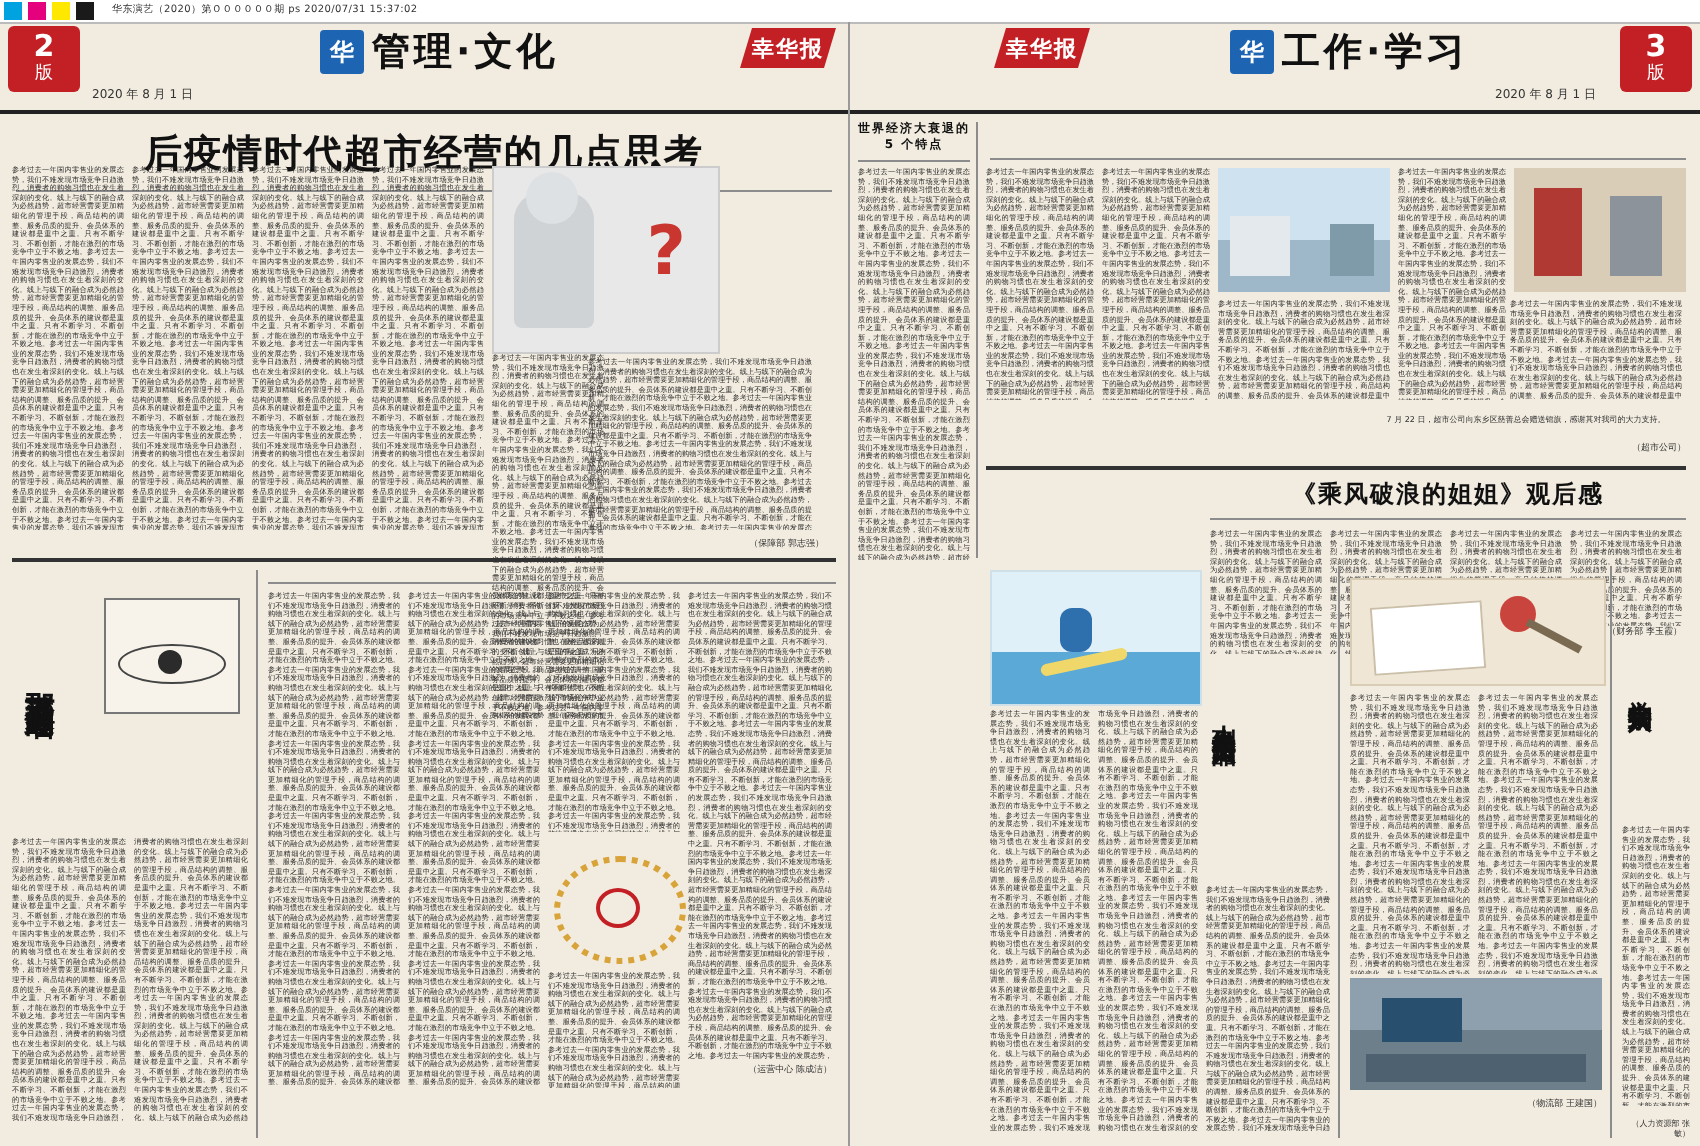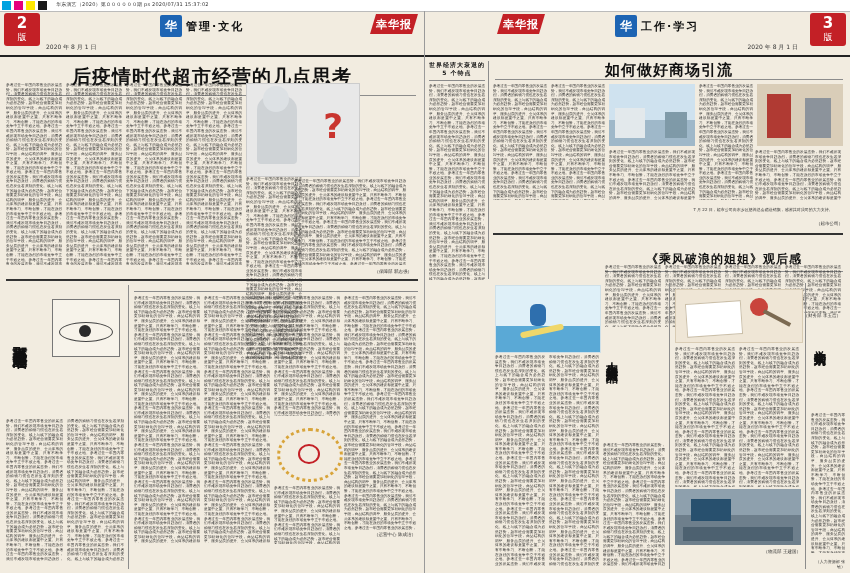--- a/index.html
+++ b/index.html
@@ -23,21 +23,21 @@
 
   
   .masthead{position:relative;height:44px;border-bottom:2px solid #222;}
   .pagenum{position:absolute;top:2px;width:36px;height:30px;background:#c32026;color:#fff;
            border-radius:3px;text-align:center;font-weight:bold;line-height:14px;font-size:15px;padding-top:3px;}
   .pagenum small{display:block;font-size:9px;font-weight:normal;}
   .masthead .date{position:absolute;top:32px;font-size:6px;color:#333;}
   .logobox{position:absolute;top:4px;height:22px;display:flex;align-items:center;gap:4px;}
   .logomark{width:22px;height:22px;background:#1d64b3;border-radius:2px;color:#fff;font-size:12px;
             display:flex;align-items:center;justify-content:center;font-weight:bold;}
-  .logotext{font-size:11px;font-weight:bold;letter-spacing:2px;color:#111;}
+  .logotext{font-size:19px;font-weight:bold;letter-spacing:2px;color:#111;}
   .redbanner{position:absolute;top:3px;height:20px;background:#c32026;color:#fff;font-size:11px;font-weight:bold;
              display:flex;align-items:center;justify-content:center;padding:0 6px;letter-spacing:1px;
              clip-path:polygon(6px 0,100% 0,calc(100% - 6px) 100%,0 100%);}
 
   
   .hl{font-weight:bold;color:#111;letter-spacing:1px;text-align:center;}
   .hl-huge{font-size:19px;}
   .hl-big{font-size:15px;}
   .hl-mid{font-size:12px;}
   .hl-sm{font-size:10px;}
@@ -151,21 +151,20 @@
       </div>
     </div>
 
     <div style="position:absolute;top:50px;left:4px;width:56px;height:220px;">
       <div class="hl hl-sm" style="font-size:6px;line-height:8px;">世界经济大衰退的 5 个特点</div>
       <div class="rule" style="margin:3px 0;"></div>
       <div class="txt" style="height:196px;">参考过去一年国内零售业的发展态势，我们不难发现市场竞争日趋激烈，消费者的购物习惯也在发生着深刻的变化。线上与线下的融合成为必然趋势，超市经营需要更加精细化的管理手段，商品结构的调整、服务品质的提升、会员体系的建设都是重中之重。只有不断学习、不断创新，才能在激烈的市场竞争中立于不败之地。参考过去一年国内零售业的发展态势，我们不难发现市场竞争日趋激烈，消费者的购物习惯也在发生着深刻的变化。线上与线下的融合成为必然趋势，超市经营需要更加精细化的管理手段，商品结构的调整、服务品质的提升、会员体系的建设都是重中之重。只有不断学习、不断创新，才能在激烈的市场竞争中立于不败之地。参考过去一年国内零售业的发展态势，我们不难发现市场竞争日趋激烈，消费者的购物习惯也在发生着深刻的变化。线上与线下的融合成为必然趋势，超市经营需要更加精细化的管理手段，商品结构的调整、服务品质的提升、会员体系的建设都是重中之重。只有不断学习、不断创新，才能在激烈的市场竞争中立于不败之地。参考过去一年国内零售业的发展态势，我们不难发现市场竞争日趋激烈，消费者的购物习惯也在发生着深刻的变化。线上与线下的融合成为必然趋势，超市经营需要更加精细化的管理手段，商品结构的调整、服务品质的提升、会员体系的建设都是重中之重。只有不断学习、不断创新，才能在激烈的市场竞争中立于不败之地。参考过去一年国内零售业的发展态势，我们不难发现市场竞争日趋激烈，消费者的购物习惯也在发生着深刻的变化。线上与线下的融合成为必然趋势，超市经营需要更加精细化的管理手段，商品结构的调整、服务品质的提升、会员体系的建设都是重中之重。只有不断学习、不断创新，才能在激烈的市场竞争中立于不败之地。参考过去一年国内零售业的发展态势，我们不难发现市场竞争日趋激烈，消费者的购物习惯也在发生着深刻的变化。线上与线下的融合成为必然趋势，超市经营需要更加精细化的管理手段，商品结构的调整、服务品质的提升、会员体系的建设都是重中之重。只有不断学习、不断创新，才能在激烈的市场竞争中立于不败之地。参考过去一年国内零售业的发展态势，我们不难发现市场竞争日趋激烈，消费者的购物习惯也在发生着深刻的变化。线上与线下的融合成为必然趋势，超市经营需要更加精细化的管理手段，商品结构的调整、服务品质的提升、会员体系的建设都是重中之重。只有不断学习、不断创新，才能在激烈的市场竞争中立于不败之地。参考过去一年国内零售业的发展态势，我们不难发现市场竞争日趋激烈，消费者的购物习惯也在发生着深刻的变化。线上与线下的融合成为必然趋势，超市经营需要更加精细化的管理手段，商品结构的调整、服务品质的提升、会员体系的建设都是重中之重。只有不断学习、不断创新，才能在激烈的市场竞争中立于不败之地。参考过去一年国内零售业的发展态势，我们不难发现市场竞争日趋激烈，消费者的购物习惯也在发生着深刻的变化。线上与线下的融合成为必然趋势，超市经营需要更加精细化的管理手段，商品结构的调整、服务品质的提升、会员体系的建设都是重中之重。只有不断学习、不断创新，才能在激烈的市场竞争中立于不败之地。参考过去一年国内零售业的发展态势，我们不难发现市场竞争日趋激烈，消费者的购物习惯也在发生着深刻的变化。线上与线下的融合成为必然趋势，超市经营需要更加精细化的管理手段，商品结构的调整、服务品质的提升、会员体系的建设都是重中之重。只有不断学习、不断创新，才能在激烈的市场竞争中立于不败之地。参考过去一年国内零售业的发展态势，我们不难发现市场竞争日趋激烈，消费者的购物习惯也在发生着深刻的变化。线上与线下的融合成为必然趋势，超市经营需要更加精细化的管理手段，商品结构的调整、服务品质的提升、会员体系的建设都是重中之重。只有不断学习、不断创新，才能在激烈的市场竞争中立于不败之地。参考过去一年国内零售业的发展态势，我们不难发现市场竞争日趋激烈，消费者的购物习惯也在发生着深刻的变化。线上与线下的融合成为必然趋势，超市经营需要更加精细化的管理手段，商品结构的调整、服务品质的提升、会员体系的建设都是重中之重。只有不断学习、不断创新，才能在激烈的市场竞争中立于不败之地。</div>
     </div>
     <div class="vline" style="position:absolute;top:50px;left:63px;height:218px;"></div>
 
-    <div class="hl hl-big" style="position:absolute;top:50px;left:70px;width:348px;">如何做好商场引流</div>
     <div class="rule" style="position:absolute;top:68px;left:70px;width:348px;"></div>
 
     <div style="position:absolute;top:73px;left:68px;width:352px;height:120px;">
       <div class="txt col" style="width:54px;height:116px;margin-right:4px;">参考过去一年国内零售业的发展态势，我们不难发现市场竞争日趋激烈，消费者的购物习惯也在发生着深刻的变化。线上与线下的融合成为必然趋势，超市经营需要更加精细化的管理手段，商品结构的调整、服务品质的提升、会员体系的建设都是重中之重。只有不断学习、不断创新，才能在激烈的市场竞争中立于不败之地。参考过去一年国内零售业的发展态势，我们不难发现市场竞争日趋激烈，消费者的购物习惯也在发生着深刻的变化。线上与线下的融合成为必然趋势，超市经营需要更加精细化的管理手段，商品结构的调整、服务品质的提升、会员体系的建设都是重中之重。只有不断学习、不断创新，才能在激烈的市场竞争中立于不败之地。参考过去一年国内零售业的发展态势，我们不难发现市场竞争日趋激烈，消费者的购物习惯也在发生着深刻的变化。线上与线下的融合成为必然趋势，超市经营需要更加精细化的管理手段，商品结构的调整、服务品质的提升、会员体系的建设都是重中之重。只有不断学习、不断创新，才能在激烈的市场竞争中立于不败之地。参考过去一年国内零售业的发展态势，我们不难发现市场竞争日趋激烈，消费者的购物习惯也在发生着深刻的变化。线上与线下的融合成为必然趋势，超市经营需要更加精细化的管理手段，商品结构的调整、服务品质的提升、会员体系的建设都是重中之重。只有不断学习、不断创新，才能在激烈的市场竞争中立于不败之地。参考过去一年国内零售业的发展态势，我们不难发现市场竞争日趋激烈，消费者的购物习惯也在发生着深刻的变化。线上与线下的融合成为必然趋势，超市经营需要更加精细化的管理手段，商品结构的调整、服务品质的提升、会员体系的建设都是重中之重。只有不断学习、不断创新，才能在激烈的市场竞争中立于不败之地。参考过去一年国内零售业的发展态势，我们不难发现市场竞争日趋激烈，消费者的购物习惯也在发生着深刻的变化。线上与线下的融合成为必然趋势，超市经营需要更加精细化的管理手段，商品结构的调整、服务品质的提升、会员体系的建设都是重中之重。只有不断学习、不断创新，才能在激烈的市场竞争中立于不败之地。参考过去一年国内零售业的发展态势，我们不难发现市场竞争日趋激烈，消费者的购物习惯也在发生着深刻的变化。线上与线下的融合成为必然趋势，超市经营需要更加精细化的管理手段，商品结构的调整、服务品质的提升、会员体系的建设都是重中之重。只有不断学习、不断创新，才能在激烈的市场竞争中立于不败之地。参考过去一年国内零售业的发展态势，我们不难发现市场竞争日趋激烈，消费者的购物习惯也在发生着深刻的变化。线上与线下的融合成为必然趋势，超市经营需要更加精细化的管理手段，商品结构的调整、服务品质的提升、会员体系的建设都是重中之重。只有不断学习、不断创新，才能在激烈的市场竞争中立于不败之地。参考过去一年国内零售业的发展态势，我们不难发现市场竞争日趋激烈，消费者的购物习惯也在发生着深刻的变化。线上与线下的融合成为必然趋势，超市经营需要更加精细化的管理手段，商品结构的调整、服务品质的提升、会员体系的建设都是重中之重。只有不断学习、不断创新，才能在激烈的市场竞争中立于不败之地。参考过去一年国内零售业的发展态势，我们不难发现市场竞争日趋激烈，消费者的购物习惯也在发生着深刻的变化。线上与线下的融合成为必然趋势，超市经营需要更加精细化的管理手段，商品结构的调整、服务品质的提升、会员体系的建设都是重中之重。只有不断学习、不断创新，才能在激烈的市场竞争中立于不败之地。参考过去一年国内零售业的发展态势，我们不难发现市场竞争日趋激烈，消费者的购物习惯也在发生着深刻的变化。线上与线下的融合成为必然趋势，超市经营需要更加精细化的管理手段，商品结构的调整、服务品质的提升、会员体系的建设都是重中之重。只有不断学习、不断创新，才能在激烈的市场竞争中立于不败之地。参考过去一年国内零售业的发展态势，我们不难发现市场竞争日趋激烈，消费者的购物习惯也在发生着深刻的变化。线上与线下的融合成为必然趋势，超市经营需要更加精细化的管理手段，商品结构的调整、服务品质的提升、会员体系的建设都是重中之重。只有不断学习、不断创新，才能在激烈的市场竞争中立于不败之地。</div>
       <div class="txt col" style="width:54px;height:116px;margin-right:4px;">参考过去一年国内零售业的发展态势，我们不难发现市场竞争日趋激烈，消费者的购物习惯也在发生着深刻的变化。线上与线下的融合成为必然趋势，超市经营需要更加精细化的管理手段，商品结构的调整、服务品质的提升、会员体系的建设都是重中之重。只有不断学习、不断创新，才能在激烈的市场竞争中立于不败之地。参考过去一年国内零售业的发展态势，我们不难发现市场竞争日趋激烈，消费者的购物习惯也在发生着深刻的变化。线上与线下的融合成为必然趋势，超市经营需要更加精细化的管理手段，商品结构的调整、服务品质的提升、会员体系的建设都是重中之重。只有不断学习、不断创新，才能在激烈的市场竞争中立于不败之地。参考过去一年国内零售业的发展态势，我们不难发现市场竞争日趋激烈，消费者的购物习惯也在发生着深刻的变化。线上与线下的融合成为必然趋势，超市经营需要更加精细化的管理手段，商品结构的调整、服务品质的提升、会员体系的建设都是重中之重。只有不断学习、不断创新，才能在激烈的市场竞争中立于不败之地。参考过去一年国内零售业的发展态势，我们不难发现市场竞争日趋激烈，消费者的购物习惯也在发生着深刻的变化。线上与线下的融合成为必然趋势，超市经营需要更加精细化的管理手段，商品结构的调整、服务品质的提升、会员体系的建设都是重中之重。只有不断学习、不断创新，才能在激烈的市场竞争中立于不败之地。参考过去一年国内零售业的发展态势，我们不难发现市场竞争日趋激烈，消费者的购物习惯也在发生着深刻的变化。线上与线下的融合成为必然趋势，超市经营需要更加精细化的管理手段，商品结构的调整、服务品质的提升、会员体系的建设都是重中之重。只有不断学习、不断创新，才能在激烈的市场竞争中立于不败之地。参考过去一年国内零售业的发展态势，我们不难发现市场竞争日趋激烈，消费者的购物习惯也在发生着深刻的变化。线上与线下的融合成为必然趋势，超市经营需要更加精细化的管理手段，商品结构的调整、服务品质的提升、会员体系的建设都是重中之重。只有不断学习、不断创新，才能在激烈的市场竞争中立于不败之地。参考过去一年国内零售业的发展态势，我们不难发现市场竞争日趋激烈，消费者的购物习惯也在发生着深刻的变化。线上与线下的融合成为必然趋势，超市经营需要更加精细化的管理手段，商品结构的调整、服务品质的提升、会员体系的建设都是重中之重。只有不断学习、不断创新，才能在激烈的市场竞争中立于不败之地。参考过去一年国内零售业的发展态势，我们不难发现市场竞争日趋激烈，消费者的购物习惯也在发生着深刻的变化。线上与线下的融合成为必然趋势，超市经营需要更加精细化的管理手段，商品结构的调整、服务品质的提升、会员体系的建设都是重中之重。只有不断学习、不断创新，才能在激烈的市场竞争中立于不败之地。参考过去一年国内零售业的发展态势，我们不难发现市场竞争日趋激烈，消费者的购物习惯也在发生着深刻的变化。线上与线下的融合成为必然趋势，超市经营需要更加精细化的管理手段，商品结构的调整、服务品质的提升、会员体系的建设都是重中之重。只有不断学习、不断创新，才能在激烈的市场竞争中立于不败之地。参考过去一年国内零售业的发展态势，我们不难发现市场竞争日趋激烈，消费者的购物习惯也在发生着深刻的变化。线上与线下的融合成为必然趋势，超市经营需要更加精细化的管理手段，商品结构的调整、服务品质的提升、会员体系的建设都是重中之重。只有不断学习、不断创新，才能在激烈的市场竞争中立于不败之地。参考过去一年国内零售业的发展态势，我们不难发现市场竞争日趋激烈，消费者的购物习惯也在发生着深刻的变化。线上与线下的融合成为必然趋势，超市经营需要更加精细化的管理手段，商品结构的调整、服务品质的提升、会员体系的建设都是重中之重。只有不断学习、不断创新，才能在激烈的市场竞争中立于不败之地。参考过去一年国内零售业的发展态势，我们不难发现市场竞争日趋激烈，消费者的购物习惯也在发生着深刻的变化。线上与线下的融合成为必然趋势，超市经营需要更加精细化的管理手段，商品结构的调整、服务品质的提升、会员体系的建设都是重中之重。只有不断学习、不断创新，才能在激烈的市场竞争中立于不败之地。</div>
       <div class="col" style="width:86px;height:62px;margin-right:4px;background:#9fb8c9;position:relative;overflow:hidden;">
         <div style="position:absolute;left:0;top:0;width:100%;height:58%;background:#cfe2ef;"></div>
         <div style="position:absolute;left:6px;top:24px;width:30px;height:30px;background:#e3e9ec;"></div>
         <div style="position:absolute;right:8px;top:28px;width:22px;height:26px;background:#7f9aa8;"></div>
       </div>
@@ -177,21 +176,21 @@
       </div>
       <div class="txt" style="position:absolute;left:116px;top:66px;width:86px;height:50px;">参考过去一年国内零售业的发展态势，我们不难发现市场竞争日趋激烈，消费者的购物习惯也在发生着深刻的变化。线上与线下的融合成为必然趋势，超市经营需要更加精细化的管理手段，商品结构的调整、服务品质的提升、会员体系的建设都是重中之重。只有不断学习、不断创新，才能在激烈的市场竞争中立于不败之地。参考过去一年国内零售业的发展态势，我们不难发现市场竞争日趋激烈，消费者的购物习惯也在发生着深刻的变化。线上与线下的融合成为必然趋势，超市经营需要更加精细化的管理手段，商品结构的调整、服务品质的提升、会员体系的建设都是重中之重。只有不断学习、不断创新，才能在激烈的市场竞争中立于不败之地。参考过去一年国内零售业的发展态势，我们不难发现市场竞争日趋激烈，消费者的购物习惯也在发生着深刻的变化。线上与线下的融合成为必然趋势，超市经营需要更加精细化的管理手段，商品结构的调整、服务品质的提升、会员体系的建设都是重中之重。只有不断学习、不断创新，才能在激烈的市场竞争中立于不败之地。参考过去一年国内零售业的发展态势，我们不难发现市场竞争日趋激烈，消费者的购物习惯也在发生着深刻的变化。线上与线下的融合成为必然趋势，超市经营需要更加精细化的管理手段，商品结构的调整、服务品质的提升、会员体系的建设都是重中之重。只有不断学习、不断创新，才能在激烈的市场竞争中立于不败之地。参考过去一年国内零售业的发展态势，我们不难发现市场竞争日趋激烈，消费者的购物习惯也在发生着深刻的变化。线上与线下的融合成为必然趋势，超市经营需要更加精细化的管理手段，商品结构的调整、服务品质的提升、会员体系的建设都是重中之重。只有不断学习、不断创新，才能在激烈的市场竞争中立于不败之地。参考过去一年国内零售业的发展态势，我们不难发现市场竞争日趋激烈，消费者的购物习惯也在发生着深刻的变化。线上与线下的融合成为必然趋势，超市经营需要更加精细化的管理手段，商品结构的调整、服务品质的提升、会员体系的建设都是重中之重。只有不断学习、不断创新，才能在激烈的市场竞争中立于不败之地。参考过去一年国内零售业的发展态势，我们不难发现市场竞争日趋激烈，消费者的购物习惯也在发生着深刻的变化。线上与线下的融合成为必然趋势，超市经营需要更加精细化的管理手段，商品结构的调整、服务品质的提升、会员体系的建设都是重中之重。只有不断学习、不断创新，才能在激烈的市场竞争中立于不败之地。参考过去一年国内零售业的发展态势，我们不难发现市场竞争日趋激烈，消费者的购物习惯也在发生着深刻的变化。线上与线下的融合成为必然趋势，超市经营需要更加精细化的管理手段，商品结构的调整、服务品质的提升、会员体系的建设都是重中之重。只有不断学习、不断创新，才能在激烈的市场竞争中立于不败之地。参考过去一年国内零售业的发展态势，我们不难发现市场竞争日趋激烈，消费者的购物习惯也在发生着深刻的变化。线上与线下的融合成为必然趋势，超市经营需要更加精细化的管理手段，商品结构的调整、服务品质的提升、会员体系的建设都是重中之重。只有不断学习、不断创新，才能在激烈的市场竞争中立于不败之地。参考过去一年国内零售业的发展态势，我们不难发现市场竞争日趋激烈，消费者的购物习惯也在发生着深刻的变化。线上与线下的融合成为必然趋势，超市经营需要更加精细化的管理手段，商品结构的调整、服务品质的提升、会员体系的建设都是重中之重。只有不断学习、不断创新，才能在激烈的市场竞争中立于不败之地。参考过去一年国内零售业的发展态势，我们不难发现市场竞争日趋激烈，消费者的购物习惯也在发生着深刻的变化。线上与线下的融合成为必然趋势，超市经营需要更加精细化的管理手段，商品结构的调整、服务品质的提升、会员体系的建设都是重中之重。只有不断学习、不断创新，才能在激烈的市场竞争中立于不败之地。参考过去一年国内零售业的发展态势，我们不难发现市场竞争日趋激烈，消费者的购物习惯也在发生着深刻的变化。线上与线下的融合成为必然趋势，超市经营需要更加精细化的管理手段，商品结构的调整、服务品质的提升、会员体系的建设都是重中之重。只有不断学习、不断创新，才能在激烈的市场竞争中立于不败之地。</div>
       <div class="txt" style="position:absolute;left:262px;top:66px;width:86px;height:50px;">参考过去一年国内零售业的发展态势，我们不难发现市场竞争日趋激烈，消费者的购物习惯也在发生着深刻的变化。线上与线下的融合成为必然趋势，超市经营需要更加精细化的管理手段，商品结构的调整、服务品质的提升、会员体系的建设都是重中之重。只有不断学习、不断创新，才能在激烈的市场竞争中立于不败之地。参考过去一年国内零售业的发展态势，我们不难发现市场竞争日趋激烈，消费者的购物习惯也在发生着深刻的变化。线上与线下的融合成为必然趋势，超市经营需要更加精细化的管理手段，商品结构的调整、服务品质的提升、会员体系的建设都是重中之重。只有不断学习、不断创新，才能在激烈的市场竞争中立于不败之地。参考过去一年国内零售业的发展态势，我们不难发现市场竞争日趋激烈，消费者的购物习惯也在发生着深刻的变化。线上与线下的融合成为必然趋势，超市经营需要更加精细化的管理手段，商品结构的调整、服务品质的提升、会员体系的建设都是重中之重。只有不断学习、不断创新，才能在激烈的市场竞争中立于不败之地。参考过去一年国内零售业的发展态势，我们不难发现市场竞争日趋激烈，消费者的购物习惯也在发生着深刻的变化。线上与线下的融合成为必然趋势，超市经营需要更加精细化的管理手段，商品结构的调整、服务品质的提升、会员体系的建设都是重中之重。只有不断学习、不断创新，才能在激烈的市场竞争中立于不败之地。参考过去一年国内零售业的发展态势，我们不难发现市场竞争日趋激烈，消费者的购物习惯也在发生着深刻的变化。线上与线下的融合成为必然趋势，超市经营需要更加精细化的管理手段，商品结构的调整、服务品质的提升、会员体系的建设都是重中之重。只有不断学习、不断创新，才能在激烈的市场竞争中立于不败之地。参考过去一年国内零售业的发展态势，我们不难发现市场竞争日趋激烈，消费者的购物习惯也在发生着深刻的变化。线上与线下的融合成为必然趋势，超市经营需要更加精细化的管理手段，商品结构的调整、服务品质的提升、会员体系的建设都是重中之重。只有不断学习、不断创新，才能在激烈的市场竞争中立于不败之地。参考过去一年国内零售业的发展态势，我们不难发现市场竞争日趋激烈，消费者的购物习惯也在发生着深刻的变化。线上与线下的融合成为必然趋势，超市经营需要更加精细化的管理手段，商品结构的调整、服务品质的提升、会员体系的建设都是重中之重。只有不断学习、不断创新，才能在激烈的市场竞争中立于不败之地。参考过去一年国内零售业的发展态势，我们不难发现市场竞争日趋激烈，消费者的购物习惯也在发生着深刻的变化。线上与线下的融合成为必然趋势，超市经营需要更加精细化的管理手段，商品结构的调整、服务品质的提升、会员体系的建设都是重中之重。只有不断学习、不断创新，才能在激烈的市场竞争中立于不败之地。参考过去一年国内零售业的发展态势，我们不难发现市场竞争日趋激烈，消费者的购物习惯也在发生着深刻的变化。线上与线下的融合成为必然趋势，超市经营需要更加精细化的管理手段，商品结构的调整、服务品质的提升、会员体系的建设都是重中之重。只有不断学习、不断创新，才能在激烈的市场竞争中立于不败之地。参考过去一年国内零售业的发展态势，我们不难发现市场竞争日趋激烈，消费者的购物习惯也在发生着深刻的变化。线上与线下的融合成为必然趋势，超市经营需要更加精细化的管理手段，商品结构的调整、服务品质的提升、会员体系的建设都是重中之重。只有不断学习、不断创新，才能在激烈的市场竞争中立于不败之地。参考过去一年国内零售业的发展态势，我们不难发现市场竞争日趋激烈，消费者的购物习惯也在发生着深刻的变化。线上与线下的融合成为必然趋势，超市经营需要更加精细化的管理手段，商品结构的调整、服务品质的提升、会员体系的建设都是重中之重。只有不断学习、不断创新，才能在激烈的市场竞争中立于不败之地。参考过去一年国内零售业的发展态势，我们不难发现市场竞争日趋激烈，消费者的购物习惯也在发生着深刻的变化。线上与线下的融合成为必然趋势，超市经营需要更加精细化的管理手段，商品结构的调整、服务品质的提升、会员体系的建设都是重中之重。只有不断学习、不断创新，才能在激烈的市场竞争中立于不败之地。</div>
     </div>
 
     <div class="cap" style="position:absolute;top:196px;left:258px;width:160px;">7 月 22 日，超市公司向东乡区慈善总会赠送锦旗，感谢其对我司的大力支持。</div>
     <div class="sig" style="position:absolute;top:210px;left:330px;width:88px;">（超市公司）</div>
 
     <div class="rule-d" style="position:absolute;top:222px;left:68px;width:350px;"></div>
 
-    <div style="position:absolute;top:240px;left:180px;width:238px;height:40px;">
+    <div style="position:absolute;top:228px;left:180px;width:238px;height:40px;">
       <div class="hl hl-mid">《乘风破浪的姐姐》观后感</div>
       <div class="rule" style="margin:3px 0;"></div>
     </div>
     <div style="position:absolute;top:254px;left:180px;width:238px;height:66px;">
       <div class="txt col" style="width:56px;height:62px;margin-right:4px;">参考过去一年国内零售业的发展态势，我们不难发现市场竞争日趋激烈，消费者的购物习惯也在发生着深刻的变化。线上与线下的融合成为必然趋势，超市经营需要更加精细化的管理手段，商品结构的调整、服务品质的提升、会员体系的建设都是重中之重。只有不断学习、不断创新，才能在激烈的市场竞争中立于不败之地。参考过去一年国内零售业的发展态势，我们不难发现市场竞争日趋激烈，消费者的购物习惯也在发生着深刻的变化。线上与线下的融合成为必然趋势，超市经营需要更加精细化的管理手段，商品结构的调整、服务品质的提升、会员体系的建设都是重中之重。只有不断学习、不断创新，才能在激烈的市场竞争中立于不败之地。参考过去一年国内零售业的发展态势，我们不难发现市场竞争日趋激烈，消费者的购物习惯也在发生着深刻的变化。线上与线下的融合成为必然趋势，超市经营需要更加精细化的管理手段，商品结构的调整、服务品质的提升、会员体系的建设都是重中之重。只有不断学习、不断创新，才能在激烈的市场竞争中立于不败之地。参考过去一年国内零售业的发展态势，我们不难发现市场竞争日趋激烈，消费者的购物习惯也在发生着深刻的变化。线上与线下的融合成为必然趋势，超市经营需要更加精细化的管理手段，商品结构的调整、服务品质的提升、会员体系的建设都是重中之重。只有不断学习、不断创新，才能在激烈的市场竞争中立于不败之地。参考过去一年国内零售业的发展态势，我们不难发现市场竞争日趋激烈，消费者的购物习惯也在发生着深刻的变化。线上与线下的融合成为必然趋势，超市经营需要更加精细化的管理手段，商品结构的调整、服务品质的提升、会员体系的建设都是重中之重。只有不断学习、不断创新，才能在激烈的市场竞争中立于不败之地。参考过去一年国内零售业的发展态势，我们不难发现市场竞争日趋激烈，消费者的购物习惯也在发生着深刻的变化。线上与线下的融合成为必然趋势，超市经营需要更加精细化的管理手段，商品结构的调整、服务品质的提升、会员体系的建设都是重中之重。只有不断学习、不断创新，才能在激烈的市场竞争中立于不败之地。参考过去一年国内零售业的发展态势，我们不难发现市场竞争日趋激烈，消费者的购物习惯也在发生着深刻的变化。线上与线下的融合成为必然趋势，超市经营需要更加精细化的管理手段，商品结构的调整、服务品质的提升、会员体系的建设都是重中之重。只有不断学习、不断创新，才能在激烈的市场竞争中立于不败之地。参考过去一年国内零售业的发展态势，我们不难发现市场竞争日趋激烈，消费者的购物习惯也在发生着深刻的变化。线上与线下的融合成为必然趋势，超市经营需要更加精细化的管理手段，商品结构的调整、服务品质的提升、会员体系的建设都是重中之重。只有不断学习、不断创新，才能在激烈的市场竞争中立于不败之地。参考过去一年国内零售业的发展态势，我们不难发现市场竞争日趋激烈，消费者的购物习惯也在发生着深刻的变化。线上与线下的融合成为必然趋势，超市经营需要更加精细化的管理手段，商品结构的调整、服务品质的提升、会员体系的建设都是重中之重。只有不断学习、不断创新，才能在激烈的市场竞争中立于不败之地。参考过去一年国内零售业的发展态势，我们不难发现市场竞争日趋激烈，消费者的购物习惯也在发生着深刻的变化。线上与线下的融合成为必然趋势，超市经营需要更加精细化的管理手段，商品结构的调整、服务品质的提升、会员体系的建设都是重中之重。只有不断学习、不断创新，才能在激烈的市场竞争中立于不败之地。参考过去一年国内零售业的发展态势，我们不难发现市场竞争日趋激烈，消费者的购物习惯也在发生着深刻的变化。线上与线下的融合成为必然趋势，超市经营需要更加精细化的管理手段，商品结构的调整、服务品质的提升、会员体系的建设都是重中之重。只有不断学习、不断创新，才能在激烈的市场竞争中立于不败之地。参考过去一年国内零售业的发展态势，我们不难发现市场竞争日趋激烈，消费者的购物习惯也在发生着深刻的变化。线上与线下的融合成为必然趋势，超市经营需要更加精细化的管理手段，商品结构的调整、服务品质的提升、会员体系的建设都是重中之重。只有不断学习、不断创新，才能在激烈的市场竞争中立于不败之地。</div>
       <div class="txt col" style="width:56px;height:62px;margin-right:4px;">参考过去一年国内零售业的发展态势，我们不难发现市场竞争日趋激烈，消费者的购物习惯也在发生着深刻的变化。线上与线下的融合成为必然趋势，超市经营需要更加精细化的管理手段，商品结构的调整、服务品质的提升、会员体系的建设都是重中之重。只有不断学习、不断创新，才能在激烈的市场竞争中立于不败之地。参考过去一年国内零售业的发展态势，我们不难发现市场竞争日趋激烈，消费者的购物习惯也在发生着深刻的变化。线上与线下的融合成为必然趋势，超市经营需要更加精细化的管理手段，商品结构的调整、服务品质的提升、会员体系的建设都是重中之重。只有不断学习、不断创新，才能在激烈的市场竞争中立于不败之地。参考过去一年国内零售业的发展态势，我们不难发现市场竞争日趋激烈，消费者的购物习惯也在发生着深刻的变化。线上与线下的融合成为必然趋势，超市经营需要更加精细化的管理手段，商品结构的调整、服务品质的提升、会员体系的建设都是重中之重。只有不断学习、不断创新，才能在激烈的市场竞争中立于不败之地。参考过去一年国内零售业的发展态势，我们不难发现市场竞争日趋激烈，消费者的购物习惯也在发生着深刻的变化。线上与线下的融合成为必然趋势，超市经营需要更加精细化的管理手段，商品结构的调整、服务品质的提升、会员体系的建设都是重中之重。只有不断学习、不断创新，才能在激烈的市场竞争中立于不败之地。参考过去一年国内零售业的发展态势，我们不难发现市场竞争日趋激烈，消费者的购物习惯也在发生着深刻的变化。线上与线下的融合成为必然趋势，超市经营需要更加精细化的管理手段，商品结构的调整、服务品质的提升、会员体系的建设都是重中之重。只有不断学习、不断创新，才能在激烈的市场竞争中立于不败之地。参考过去一年国内零售业的发展态势，我们不难发现市场竞争日趋激烈，消费者的购物习惯也在发生着深刻的变化。线上与线下的融合成为必然趋势，超市经营需要更加精细化的管理手段，商品结构的调整、服务品质的提升、会员体系的建设都是重中之重。只有不断学习、不断创新，才能在激烈的市场竞争中立于不败之地。参考过去一年国内零售业的发展态势，我们不难发现市场竞争日趋激烈，消费者的购物习惯也在发生着深刻的变化。线上与线下的融合成为必然趋势，超市经营需要更加精细化的管理手段，商品结构的调整、服务品质的提升、会员体系的建设都是重中之重。只有不断学习、不断创新，才能在激烈的市场竞争中立于不败之地。参考过去一年国内零售业的发展态势，我们不难发现市场竞争日趋激烈，消费者的购物习惯也在发生着深刻的变化。线上与线下的融合成为必然趋势，超市经营需要更加精细化的管理手段，商品结构的调整、服务品质的提升、会员体系的建设都是重中之重。只有不断学习、不断创新，才能在激烈的市场竞争中立于不败之地。参考过去一年国内零售业的发展态势，我们不难发现市场竞争日趋激烈，消费者的购物习惯也在发生着深刻的变化。线上与线下的融合成为必然趋势，超市经营需要更加精细化的管理手段，商品结构的调整、服务品质的提升、会员体系的建设都是重中之重。只有不断学习、不断创新，才能在激烈的市场竞争中立于不败之地。参考过去一年国内零售业的发展态势，我们不难发现市场竞争日趋激烈，消费者的购物习惯也在发生着深刻的变化。线上与线下的融合成为必然趋势，超市经营需要更加精细化的管理手段，商品结构的调整、服务品质的提升、会员体系的建设都是重中之重。只有不断学习、不断创新，才能在激烈的市场竞争中立于不败之地。参考过去一年国内零售业的发展态势，我们不难发现市场竞争日趋激烈，消费者的购物习惯也在发生着深刻的变化。线上与线下的融合成为必然趋势，超市经营需要更加精细化的管理手段，商品结构的调整、服务品质的提升、会员体系的建设都是重中之重。只有不断学习、不断创新，才能在激烈的市场竞争中立于不败之地。参考过去一年国内零售业的发展态势，我们不难发现市场竞争日趋激烈，消费者的购物习惯也在发生着深刻的变化。线上与线下的融合成为必然趋势，超市经营需要更加精细化的管理手段，商品结构的调整、服务品质的提升、会员体系的建设都是重中之重。只有不断学习、不断创新，才能在激烈的市场竞争中立于不败之地。</div>
       <div class="txt col" style="width:56px;height:62px;margin-right:4px;">参考过去一年国内零售业的发展态势，我们不难发现市场竞争日趋激烈，消费者的购物习惯也在发生着深刻的变化。线上与线下的融合成为必然趋势，超市经营需要更加精细化的管理手段，商品结构的调整、服务品质的提升、会员体系的建设都是重中之重。只有不断学习、不断创新，才能在激烈的市场竞争中立于不败之地。参考过去一年国内零售业的发展态势，我们不难发现市场竞争日趋激烈，消费者的购物习惯也在发生着深刻的变化。线上与线下的融合成为必然趋势，超市经营需要更加精细化的管理手段，商品结构的调整、服务品质的提升、会员体系的建设都是重中之重。只有不断学习、不断创新，才能在激烈的市场竞争中立于不败之地。参考过去一年国内零售业的发展态势，我们不难发现市场竞争日趋激烈，消费者的购物习惯也在发生着深刻的变化。线上与线下的融合成为必然趋势，超市经营需要更加精细化的管理手段，商品结构的调整、服务品质的提升、会员体系的建设都是重中之重。只有不断学习、不断创新，才能在激烈的市场竞争中立于不败之地。参考过去一年国内零售业的发展态势，我们不难发现市场竞争日趋激烈，消费者的购物习惯也在发生着深刻的变化。线上与线下的融合成为必然趋势，超市经营需要更加精细化的管理手段，商品结构的调整、服务品质的提升、会员体系的建设都是重中之重。只有不断学习、不断创新，才能在激烈的市场竞争中立于不败之地。参考过去一年国内零售业的发展态势，我们不难发现市场竞争日趋激烈，消费者的购物习惯也在发生着深刻的变化。线上与线下的融合成为必然趋势，超市经营需要更加精细化的管理手段，商品结构的调整、服务品质的提升、会员体系的建设都是重中之重。只有不断学习、不断创新，才能在激烈的市场竞争中立于不败之地。参考过去一年国内零售业的发展态势，我们不难发现市场竞争日趋激烈，消费者的购物习惯也在发生着深刻的变化。线上与线下的融合成为必然趋势，超市经营需要更加精细化的管理手段，商品结构的调整、服务品质的提升、会员体系的建设都是重中之重。只有不断学习、不断创新，才能在激烈的市场竞争中立于不败之地。参考过去一年国内零售业的发展态势，我们不难发现市场竞争日趋激烈，消费者的购物习惯也在发生着深刻的变化。线上与线下的融合成为必然趋势，超市经营需要更加精细化的管理手段，商品结构的调整、服务品质的提升、会员体系的建设都是重中之重。只有不断学习、不断创新，才能在激烈的市场竞争中立于不败之地。参考过去一年国内零售业的发展态势，我们不难发现市场竞争日趋激烈，消费者的购物习惯也在发生着深刻的变化。线上与线下的融合成为必然趋势，超市经营需要更加精细化的管理手段，商品结构的调整、服务品质的提升、会员体系的建设都是重中之重。只有不断学习、不断创新，才能在激烈的市场竞争中立于不败之地。参考过去一年国内零售业的发展态势，我们不难发现市场竞争日趋激烈，消费者的购物习惯也在发生着深刻的变化。线上与线下的融合成为必然趋势，超市经营需要更加精细化的管理手段，商品结构的调整、服务品质的提升、会员体系的建设都是重中之重。只有不断学习、不断创新，才能在激烈的市场竞争中立于不败之地。参考过去一年国内零售业的发展态势，我们不难发现市场竞争日趋激烈，消费者的购物习惯也在发生着深刻的变化。线上与线下的融合成为必然趋势，超市经营需要更加精细化的管理手段，商品结构的调整、服务品质的提升、会员体系的建设都是重中之重。只有不断学习、不断创新，才能在激烈的市场竞争中立于不败之地。参考过去一年国内零售业的发展态势，我们不难发现市场竞争日趋激烈，消费者的购物习惯也在发生着深刻的变化。线上与线下的融合成为必然趋势，超市经营需要更加精细化的管理手段，商品结构的调整、服务品质的提升、会员体系的建设都是重中之重。只有不断学习、不断创新，才能在激烈的市场竞争中立于不败之地。参考过去一年国内零售业的发展态势，我们不难发现市场竞争日趋激烈，消费者的购物习惯也在发生着深刻的变化。线上与线下的融合成为必然趋势，超市经营需要更加精细化的管理手段，商品结构的调整、服务品质的提升、会员体系的建设都是重中之重。只有不断学习、不断创新，才能在激烈的市场竞争中立于不败之地。</div>
       <div class="col" style="width:56px;height:62px;">
         <div class="txt" style="height:48px;">参考过去一年国内零售业的发展态势，我们不难发现市场竞争日趋激烈，消费者的购物习惯也在发生着深刻的变化。线上与线下的融合成为必然趋势，超市经营需要更加精细化的管理手段，商品结构的调整、服务品质的提升、会员体系的建设都是重中之重。只有不断学习、不断创新，才能在激烈的市场竞争中立于不败之地。参考过去一年国内零售业的发展态势，我们不难发现市场竞争日趋激烈，消费者的购物习惯也在发生着深刻的变化。线上与线下的融合成为必然趋势，超市经营需要更加精细化的管理手段，商品结构的调整、服务品质的提升、会员体系的建设都是重中之重。只有不断学习、不断创新，才能在激烈的市场竞争中立于不败之地。参考过去一年国内零售业的发展态势，我们不难发现市场竞争日趋激烈，消费者的购物习惯也在发生着深刻的变化。线上与线下的融合成为必然趋势，超市经营需要更加精细化的管理手段，商品结构的调整、服务品质的提升、会员体系的建设都是重中之重。只有不断学习、不断创新，才能在激烈的市场竞争中立于不败之地。参考过去一年国内零售业的发展态势，我们不难发现市场竞争日趋激烈，消费者的购物习惯也在发生着深刻的变化。线上与线下的融合成为必然趋势，超市经营需要更加精细化的管理手段，商品结构的调整、服务品质的提升、会员体系的建设都是重中之重。只有不断学习、不断创新，才能在激烈的市场竞争中立于不败之地。参考过去一年国内零售业的发展态势，我们不难发现市场竞争日趋激烈，消费者的购物习惯也在发生着深刻的变化。线上与线下的融合成为必然趋势，超市经营需要更加精细化的管理手段，商品结构的调整、服务品质的提升、会员体系的建设都是重中之重。只有不断学习、不断创新，才能在激烈的市场竞争中立于不败之地。参考过去一年国内零售业的发展态势，我们不难发现市场竞争日趋激烈，消费者的购物习惯也在发生着深刻的变化。线上与线下的融合成为必然趋势，超市经营需要更加精细化的管理手段，商品结构的调整、服务品质的提升、会员体系的建设都是重中之重。只有不断学习、不断创新，才能在激烈的市场竞争中立于不败之地。参考过去一年国内零售业的发展态势，我们不难发现市场竞争日趋激烈，消费者的购物习惯也在发生着深刻的变化。线上与线下的融合成为必然趋势，超市经营需要更加精细化的管理手段，商品结构的调整、服务品质的提升、会员体系的建设都是重中之重。只有不断学习、不断创新，才能在激烈的市场竞争中立于不败之地。参考过去一年国内零售业的发展态势，我们不难发现市场竞争日趋激烈，消费者的购物习惯也在发生着深刻的变化。线上与线下的融合成为必然趋势，超市经营需要更加精细化的管理手段，商品结构的调整、服务品质的提升、会员体系的建设都是重中之重。只有不断学习、不断创新，才能在激烈的市场竞争中立于不败之地。参考过去一年国内零售业的发展态势，我们不难发现市场竞争日趋激烈，消费者的购物习惯也在发生着深刻的变化。线上与线下的融合成为必然趋势，超市经营需要更加精细化的管理手段，商品结构的调整、服务品质的提升、会员体系的建设都是重中之重。只有不断学习、不断创新，才能在激烈的市场竞争中立于不败之地。参考过去一年国内零售业的发展态势，我们不难发现市场竞争日趋激烈，消费者的购物习惯也在发生着深刻的变化。线上与线下的融合成为必然趋势，超市经营需要更加精细化的管理手段，商品结构的调整、服务品质的提升、会员体系的建设都是重中之重。只有不断学习、不断创新，才能在激烈的市场竞争中立于不败之地。参考过去一年国内零售业的发展态势，我们不难发现市场竞争日趋激烈，消费者的购物习惯也在发生着深刻的变化。线上与线下的融合成为必然趋势，超市经营需要更加精细化的管理手段，商品结构的调整、服务品质的提升、会员体系的建设都是重中之重。只有不断学习、不断创新，才能在激烈的市场竞争中立于不败之地。参考过去一年国内零售业的发展态势，我们不难发现市场竞争日趋激烈，消费者的购物习惯也在发生着深刻的变化。线上与线下的融合成为必然趋势，超市经营需要更加精细化的管理手段，商品结构的调整、服务品质的提升、会员体系的建设都是重中之重。只有不断学习、不断创新，才能在激烈的市场竞争中立于不败之地。</div>
         <div class="sig">（财务部 李玉霞）</div>

